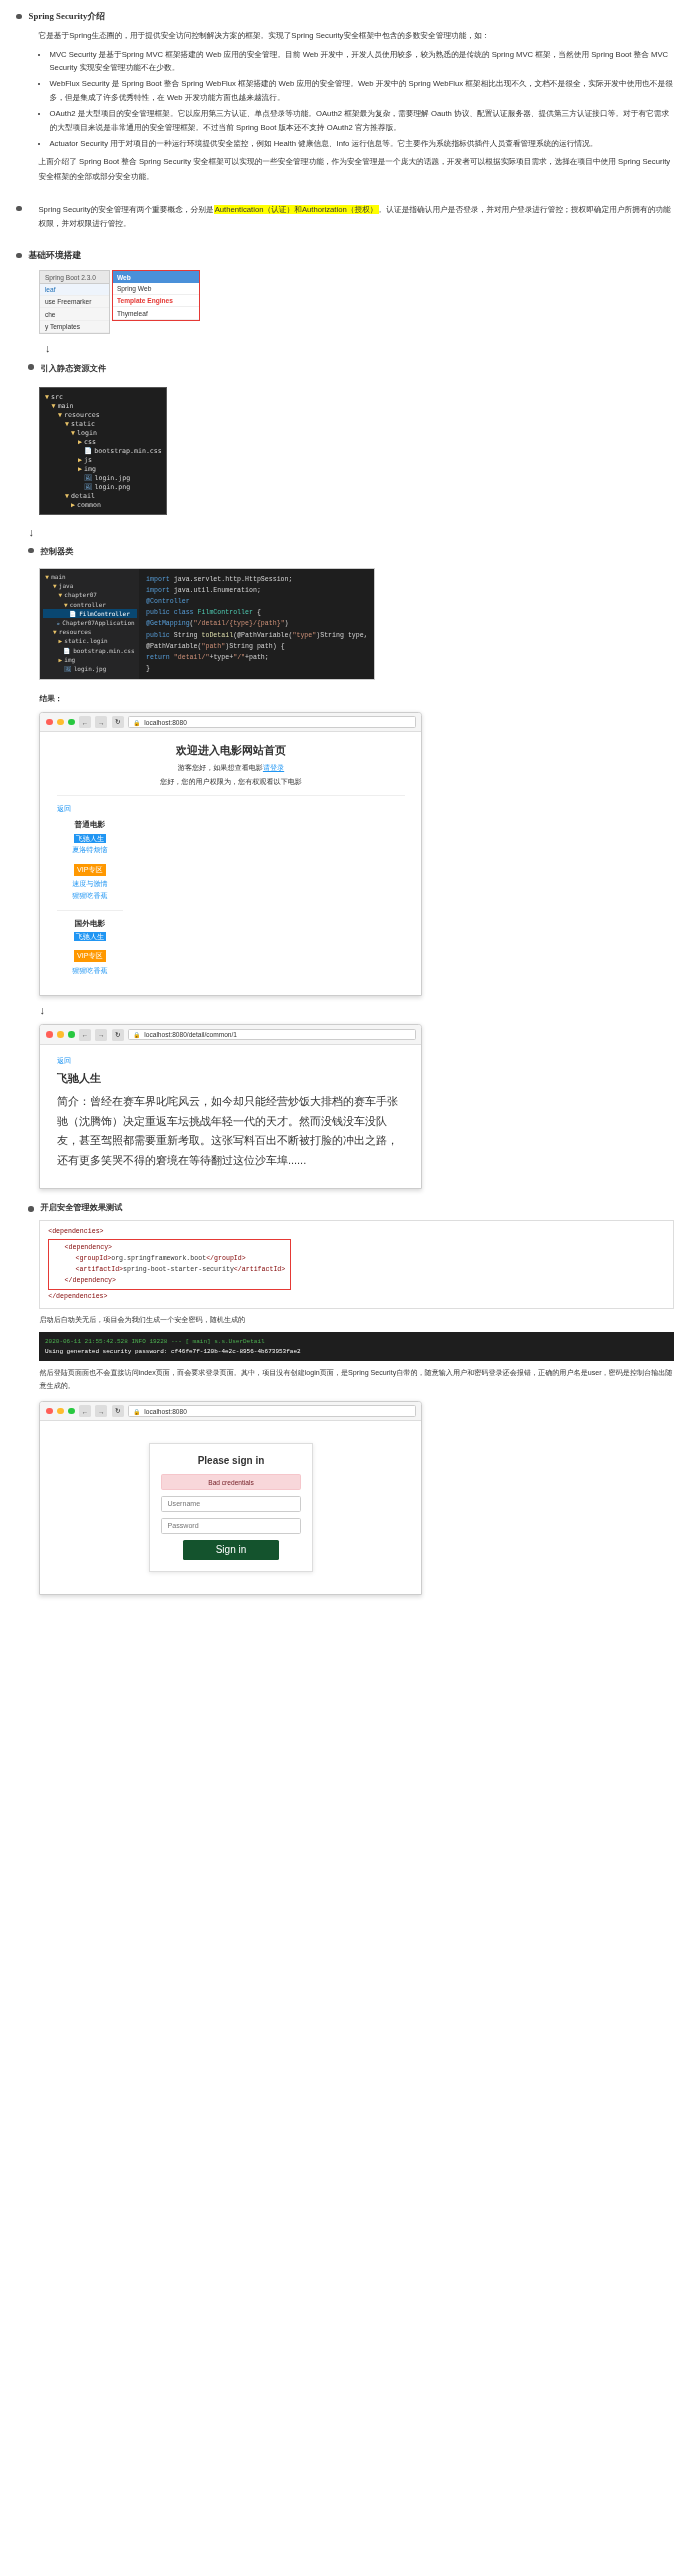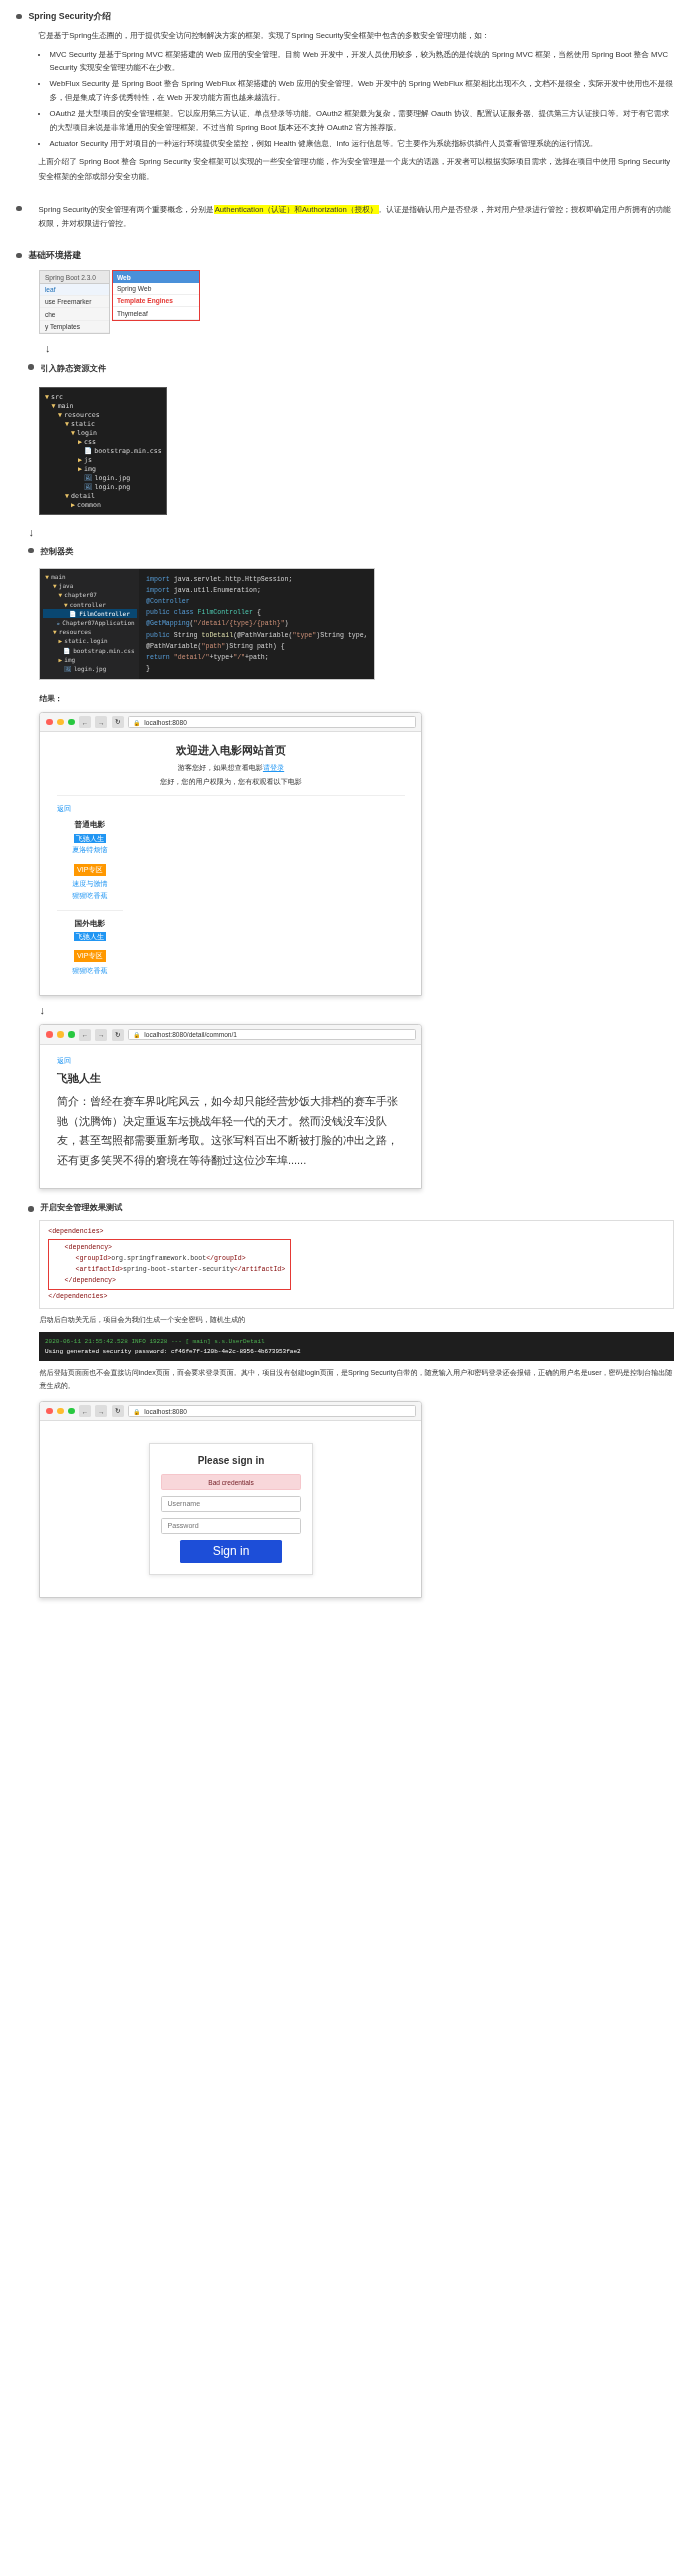--- a/index.html
+++ b/index.html
@@ -328,25 +328,25 @@
     .signin-input {
       width: 100%;
       padding: 3.3px 5.5px;
       border: 0.5px solid #ccc;
       margin-bottom: 5.5px;
       font-size: 7.1px;
       border-radius: 1.6px;
     }
 
     .signin-btn {
-      background: #1d4ed8;
+      background: #14532d;
       color: #fff;
       border: none;
       padding: 4.4px 33px;
-      font-size: 12px;
+      font-size: 10px;
       cursor: pointer;
       border-radius: 1.6px;
     }
 
     .divider {
       border: none;
       border-top: 0.5px solid #eee;
       margin: 8.2px 0;
     }
 
@@ -369,20 +369,21 @@
 
     .section-body {
       flex: 1;
     }
 
     .section-heading {
       font-size: 8.8px;
       font-weight: bold;
       color: #333;
       margin-bottom: 5.5px;
+      font-family: Liberation Serif, serif;
     }
 
     
     .ide-panel {
       border: 0.5px solid #ccc;
       margin: 5.5px 0 5.5px 11px;
       display: inline-flex;
       overflow: hidden;
     }
 

